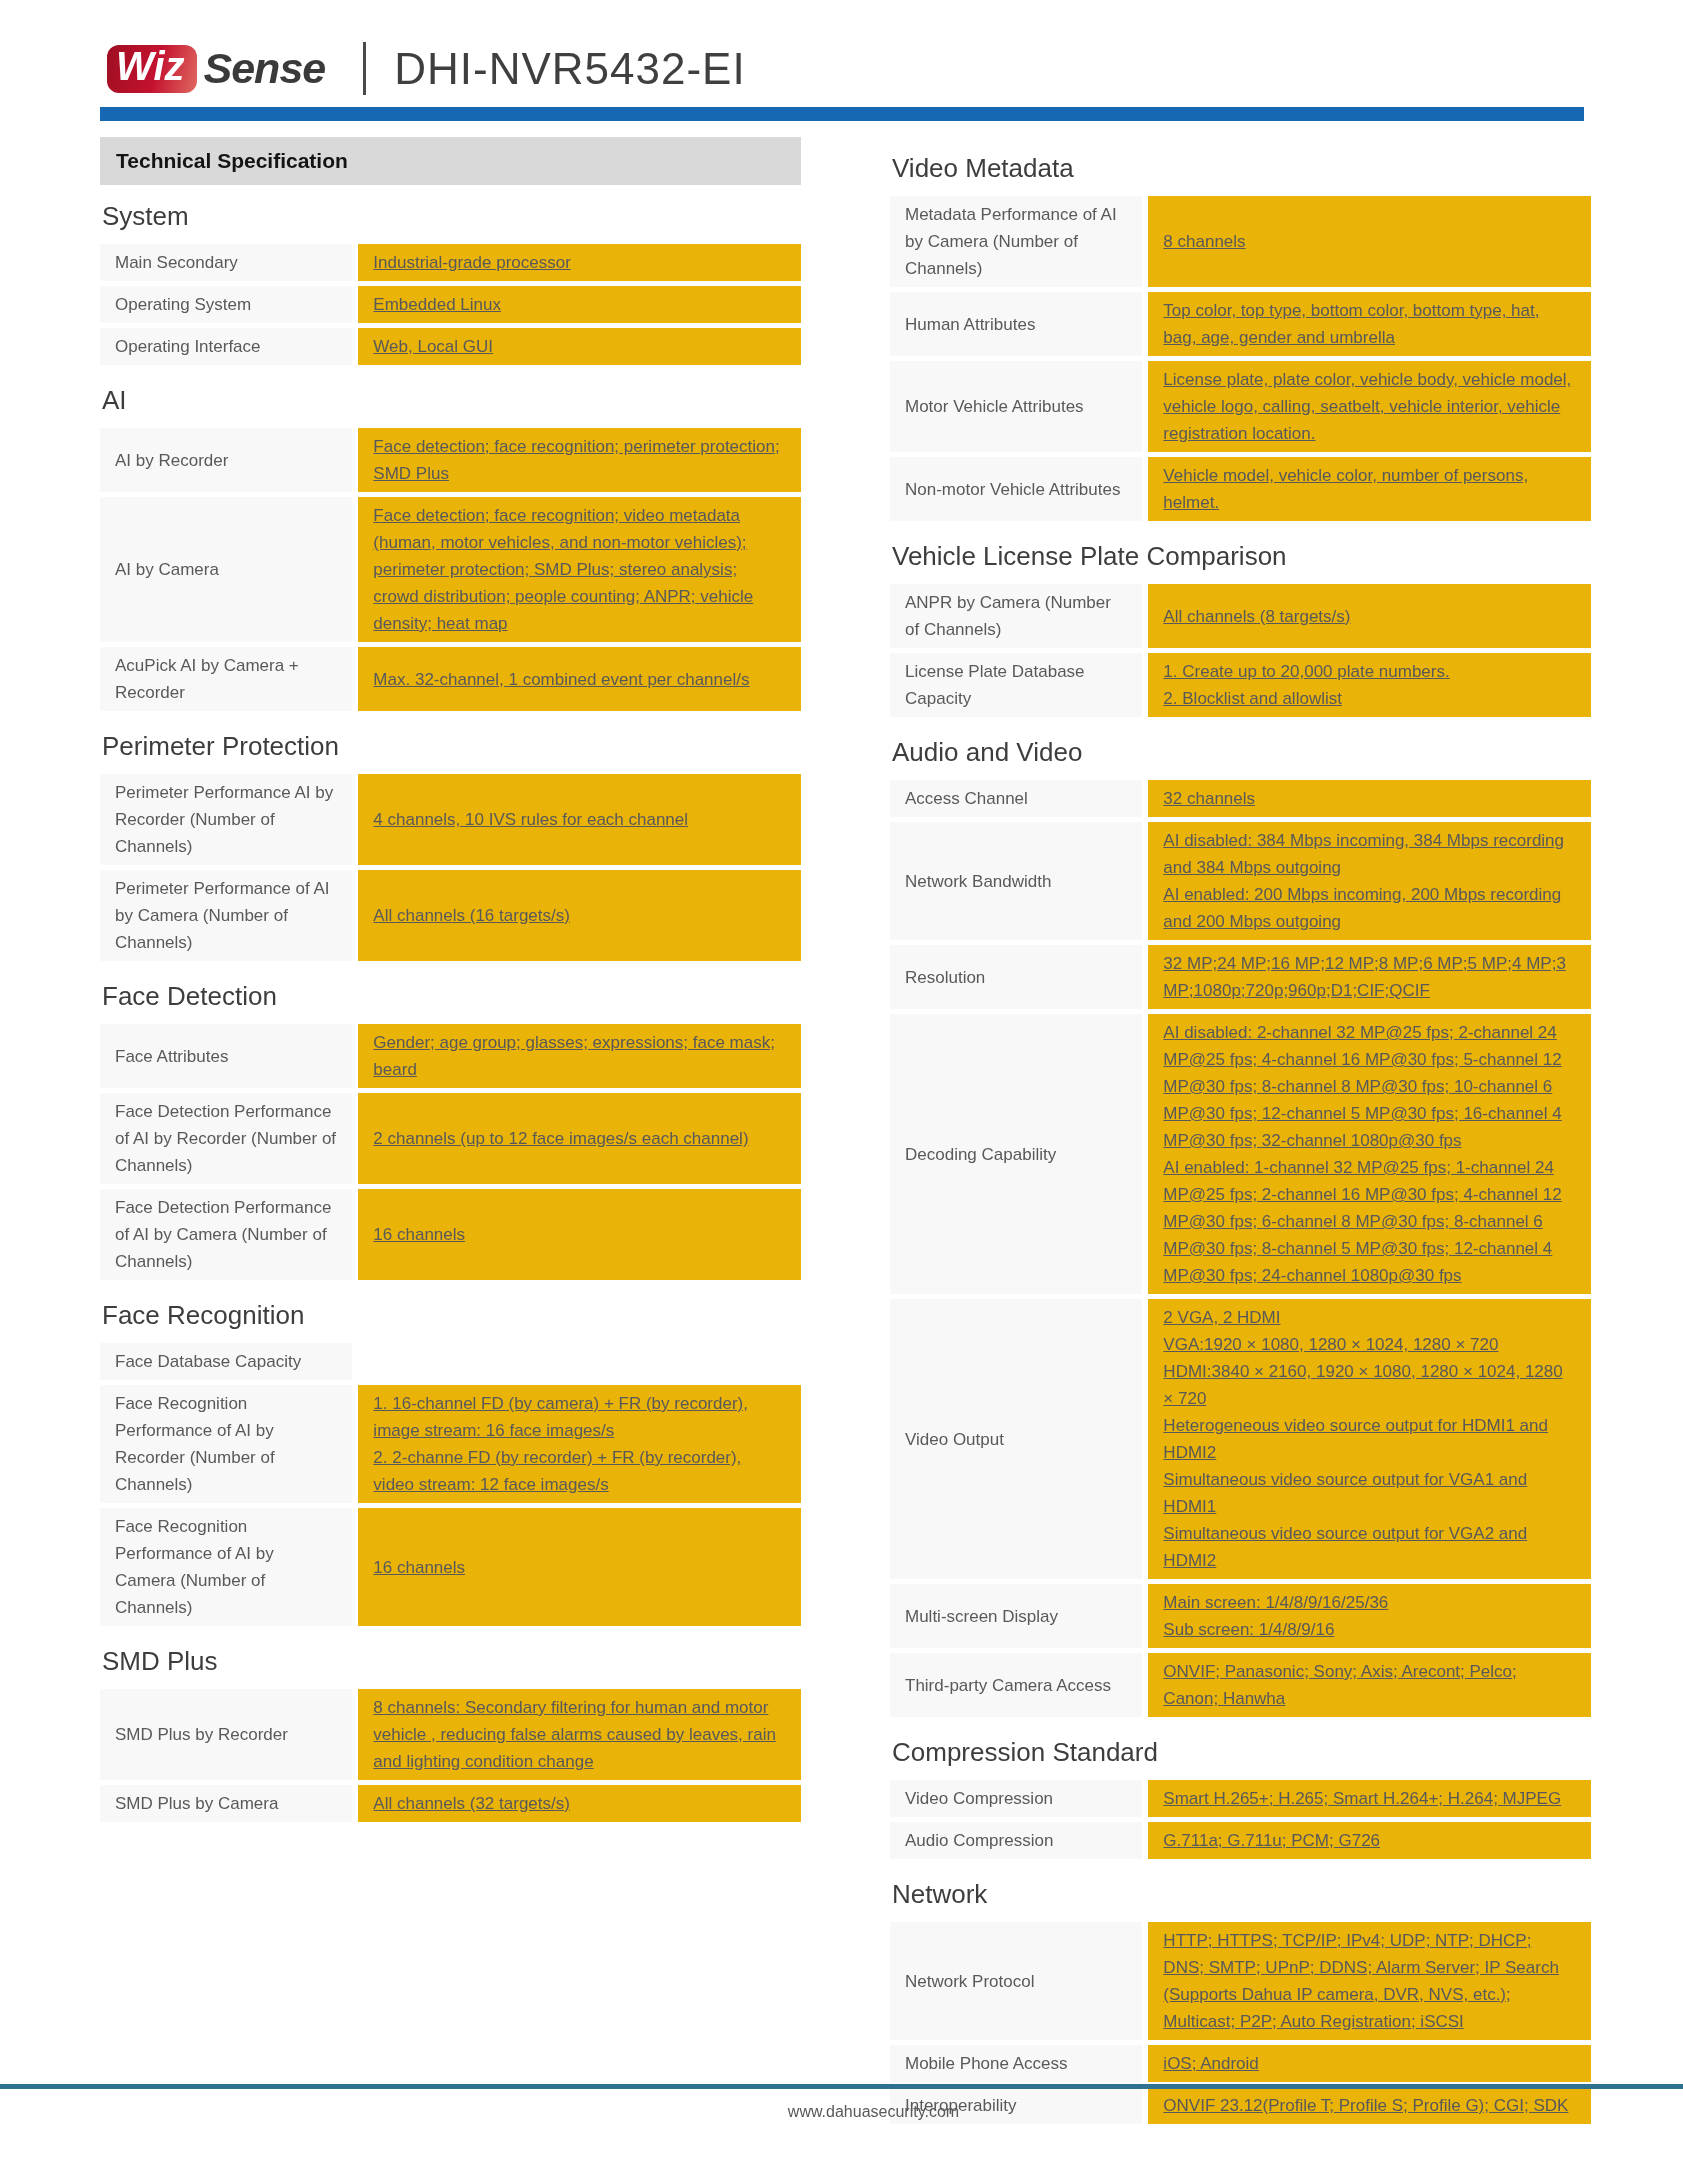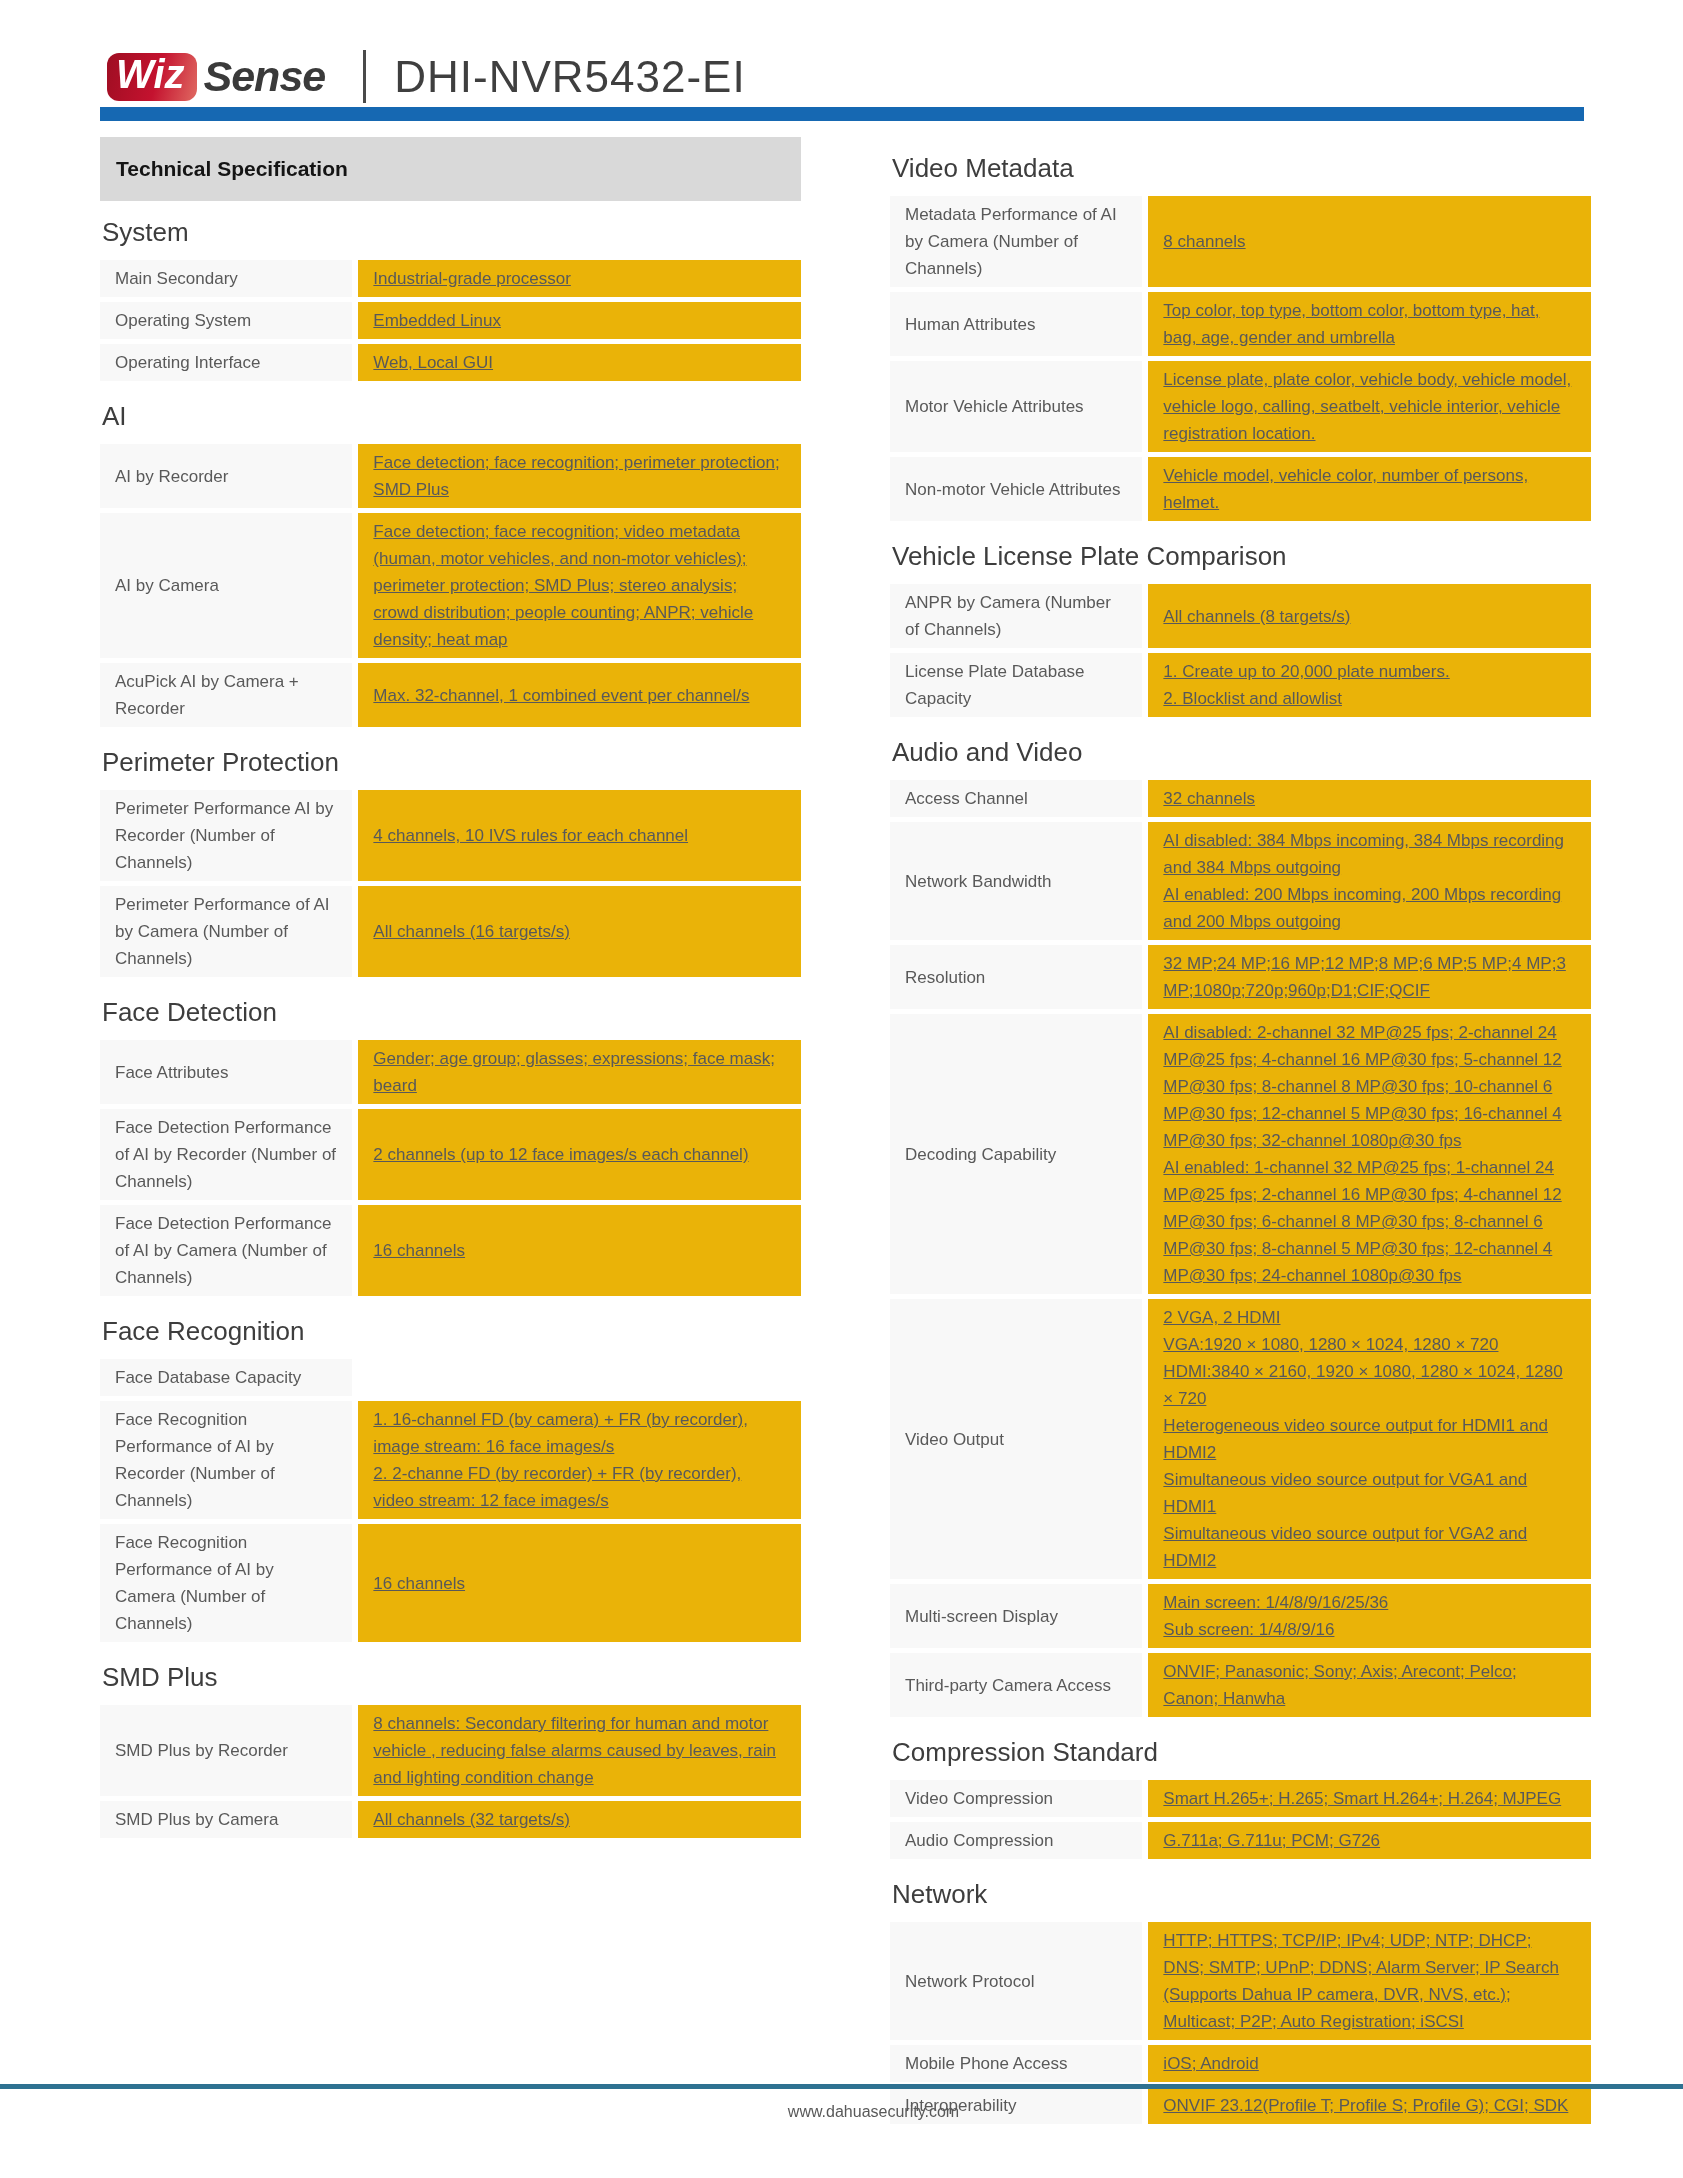--- a/index.html
+++ b/index.html
@@ -1,36 +1,36 @@
 <!DOCTYPE html>
 <html><head>
 <meta charset="utf-8">
 <style>
   html,body { margin:0; padding:0; background:#ffffff; }
   .page {
     position:relative; width:1683px; height:2178px; background:#ffffff;
     font-family:"Liberation Sans","DejaVu Sans",sans-serif; overflow:hidden;
   }
   
-  .header { position:absolute; top:42px; left:107px; display:flex; align-items:center;margin-top:8px; }
+  .header { position:absolute; top:42px; left:107px; display:flex; align-items:center; }
   .wiz-badge {
     display:inline-block; background:linear-gradient(105deg,#9e0e22 0%,#c4122f 55%,#e06a62 100%);
     color:#ffffff; font-style:italic; font-weight:bold; font-size:40px;
     padding:1px 12px 7px 9px; border-radius:12px; line-height:1;
   }
   .sense { color:#3a3a3a; font-style:italic; font-weight:bold; font-size:43px; margin-left:7px; letter-spacing:-1px; }
   .v-divider { width:3px; height:53px; background:#4a4a4a; margin:0 28px 0 38px; }
   .model { font-size:44px; color:#3f3f3f; font-weight:400; letter-spacing:1px; }
   .blue-bar { position:absolute; left:100px; top:107px; width:1484px; height:14px; background:#1668b2; }
   
   .col { position:absolute; top:137px; width:701px; }
   .col-left  { left:100px; }
   .col-right { left:890px; }
   .spec-title {
-    background:#d9d9d9; height:64px; display:flex; align-items:center;
+    background:#d9d9d9; height:48px; display:flex; align-items:center;
     padding-left:16px; font-weight:bold; font-size:21px; color:#141414; margin-bottom:16px;
   }
   .section-heading { font-size:26px; font-weight:400; color:#3d3d3d; margin:20px 0 12px 2px; }
   .sections > .section-heading:first-child { margin-top:16px; }
   .row { display:flex; gap:6px; margin-bottom:5px; }
   .cell { display:flex; align-items:center; padding:5px 15px; font-size:17px; line-height:27px; color:#595959; box-sizing:border-box; }
   .cell span { white-space:pre-line; }
   .cell.label { flex:0 0 36%; background:#f8f8f8; }
   .cell.value { flex:1 1 auto; background:#eab308;text-decoration:underline; }
   

